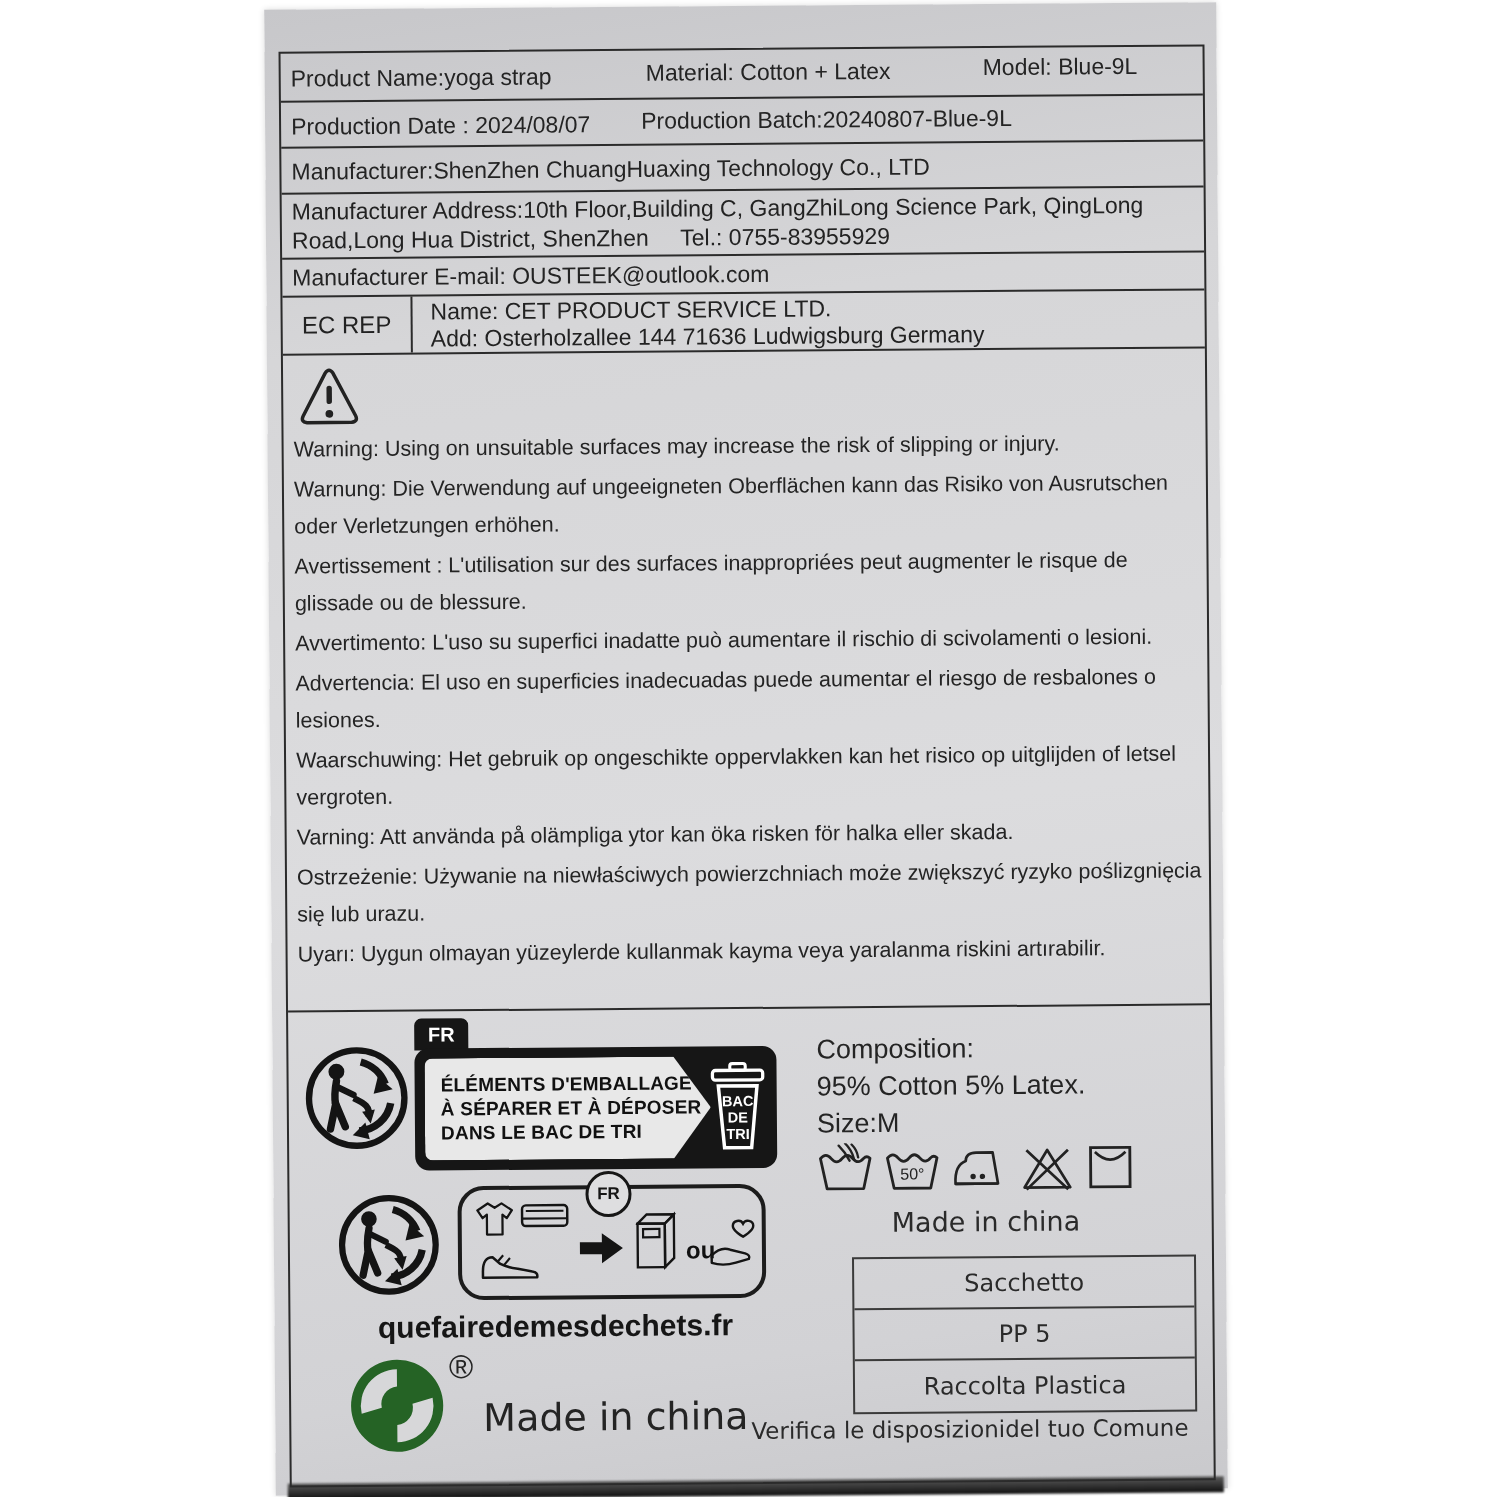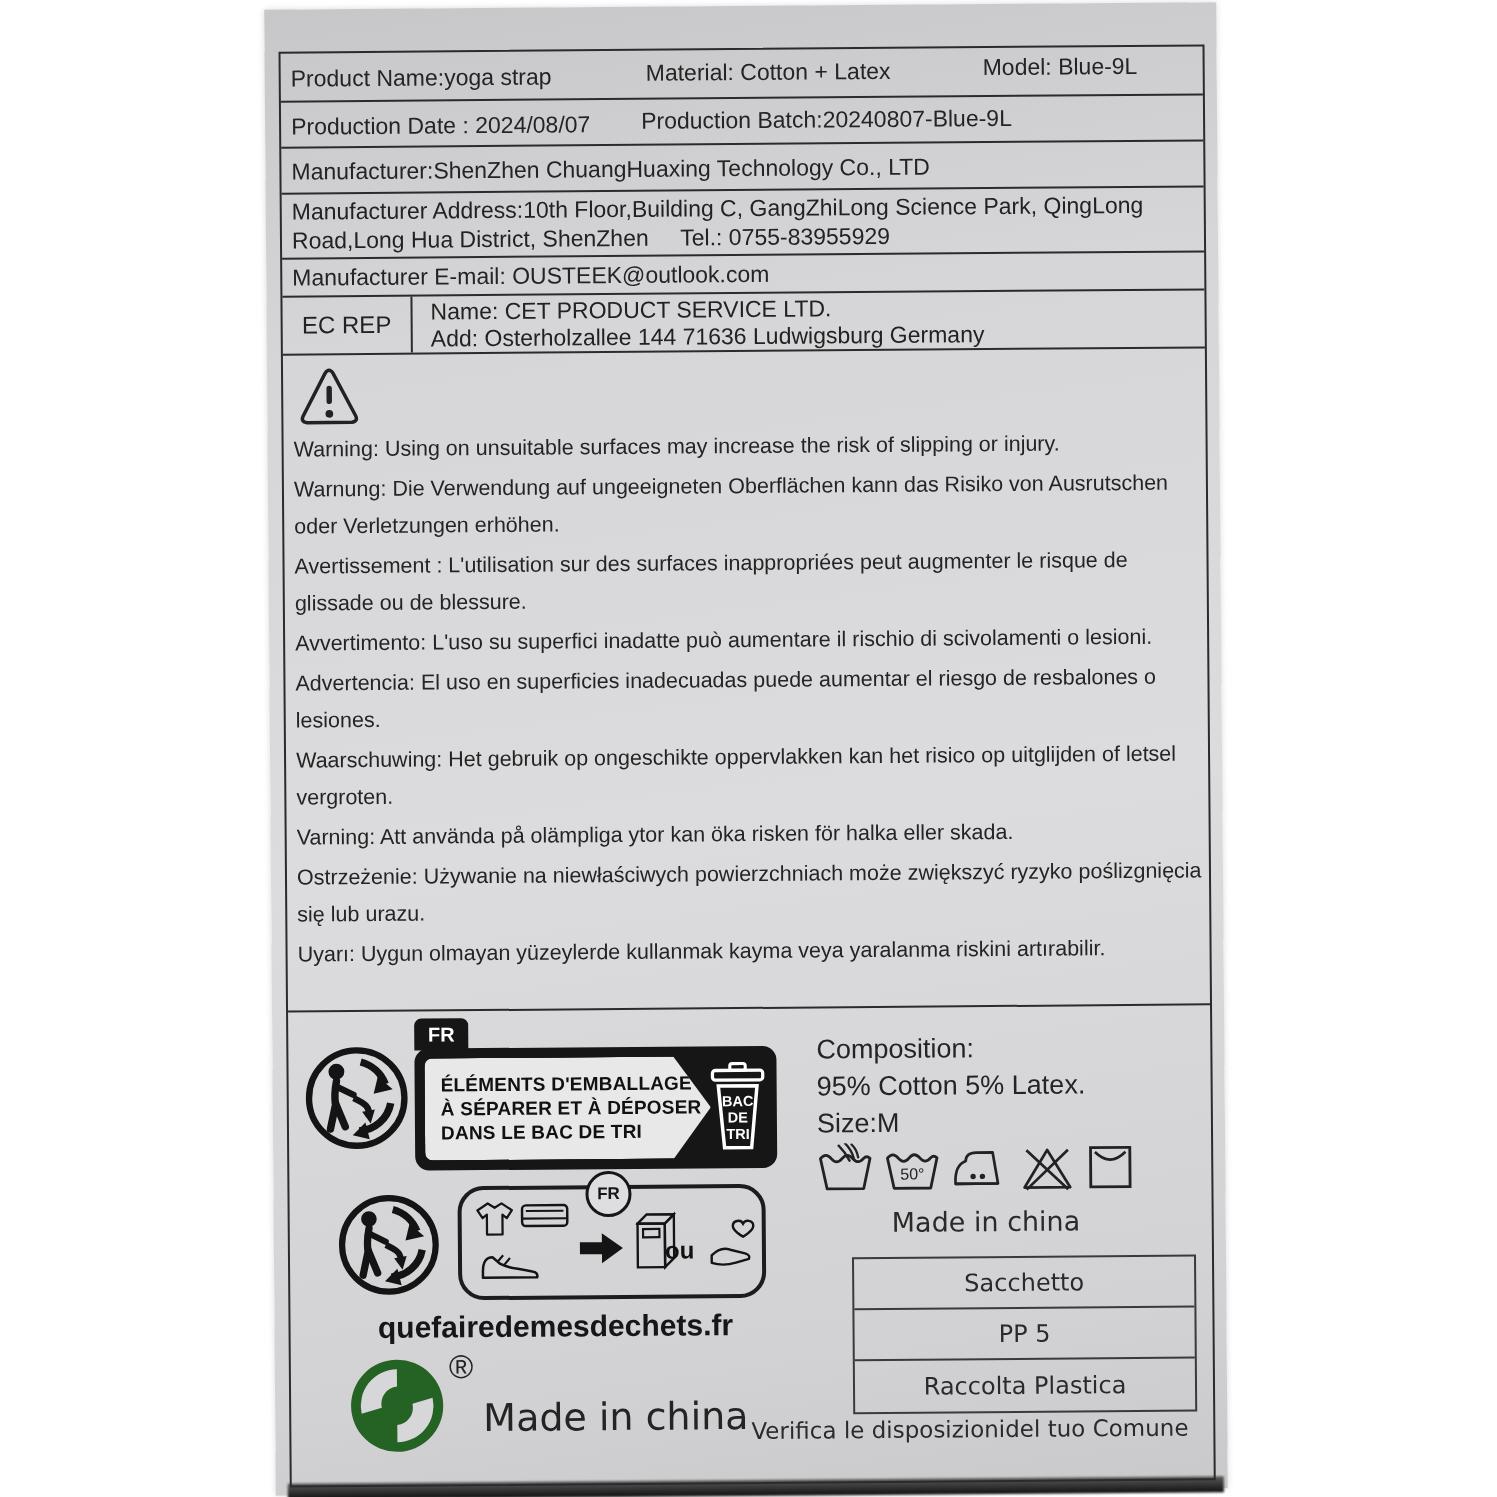--- a/index.html
+++ b/index.html
@@ -198,21 +198,21 @@
         </svg>
       </div>
       <div class="abs" style="left:174px;top:22px;">
         <svg width="40" height="62" viewBox="0 0 44 64">
           <rect x="2" y="12" width="30" height="48" fill="none" stroke="#141414" stroke-width="2.6"></rect>
           <polygon points="2,12 12,2 42,2 32,12" fill="none" stroke="#141414" stroke-width="2.6"></polygon>
           <polygon points="32,12 42,2 42,50 32,60" fill="none" stroke="#141414" stroke-width="2.6"></polygon>
           <rect x="8" y="18" width="18" height="9" fill="none" stroke="#141414" stroke-width="2.4"></rect>
         </svg>
       </div>
-      <div class="ou-txt abs" style="left:203px;top:48px;">ou</div>
+      <div class="ou-txt abs" style="left:224px;top:48px;">ou</div>
       <div class="abs" style="left:246px;top:26px;">
         <svg width="52" height="60" viewBox="0 0 56 60">
           <path d="M38 8 C40.5 3 49 4.5 49 10.5 C49 16 38 22 38 22 C38 22 27 16 27 10.5 C27 4.5 35.5 3 38 8 Z" fill="none" stroke="#141414" stroke-width="2.6"></path>
           <path d="M4 42 Q14 32 24 36 L40 40 Q46 42 44 46 L30 50 Q16 54 4 50 Z" fill="none" stroke="#141414" stroke-width="2.6" stroke-linejoin="round"></path>
         </svg>
       </div>
     </div>
 
     <div class="website abs" style="left:40px;top:1258px;width:450px;">quefairedemesdechets.fr</div>
 

